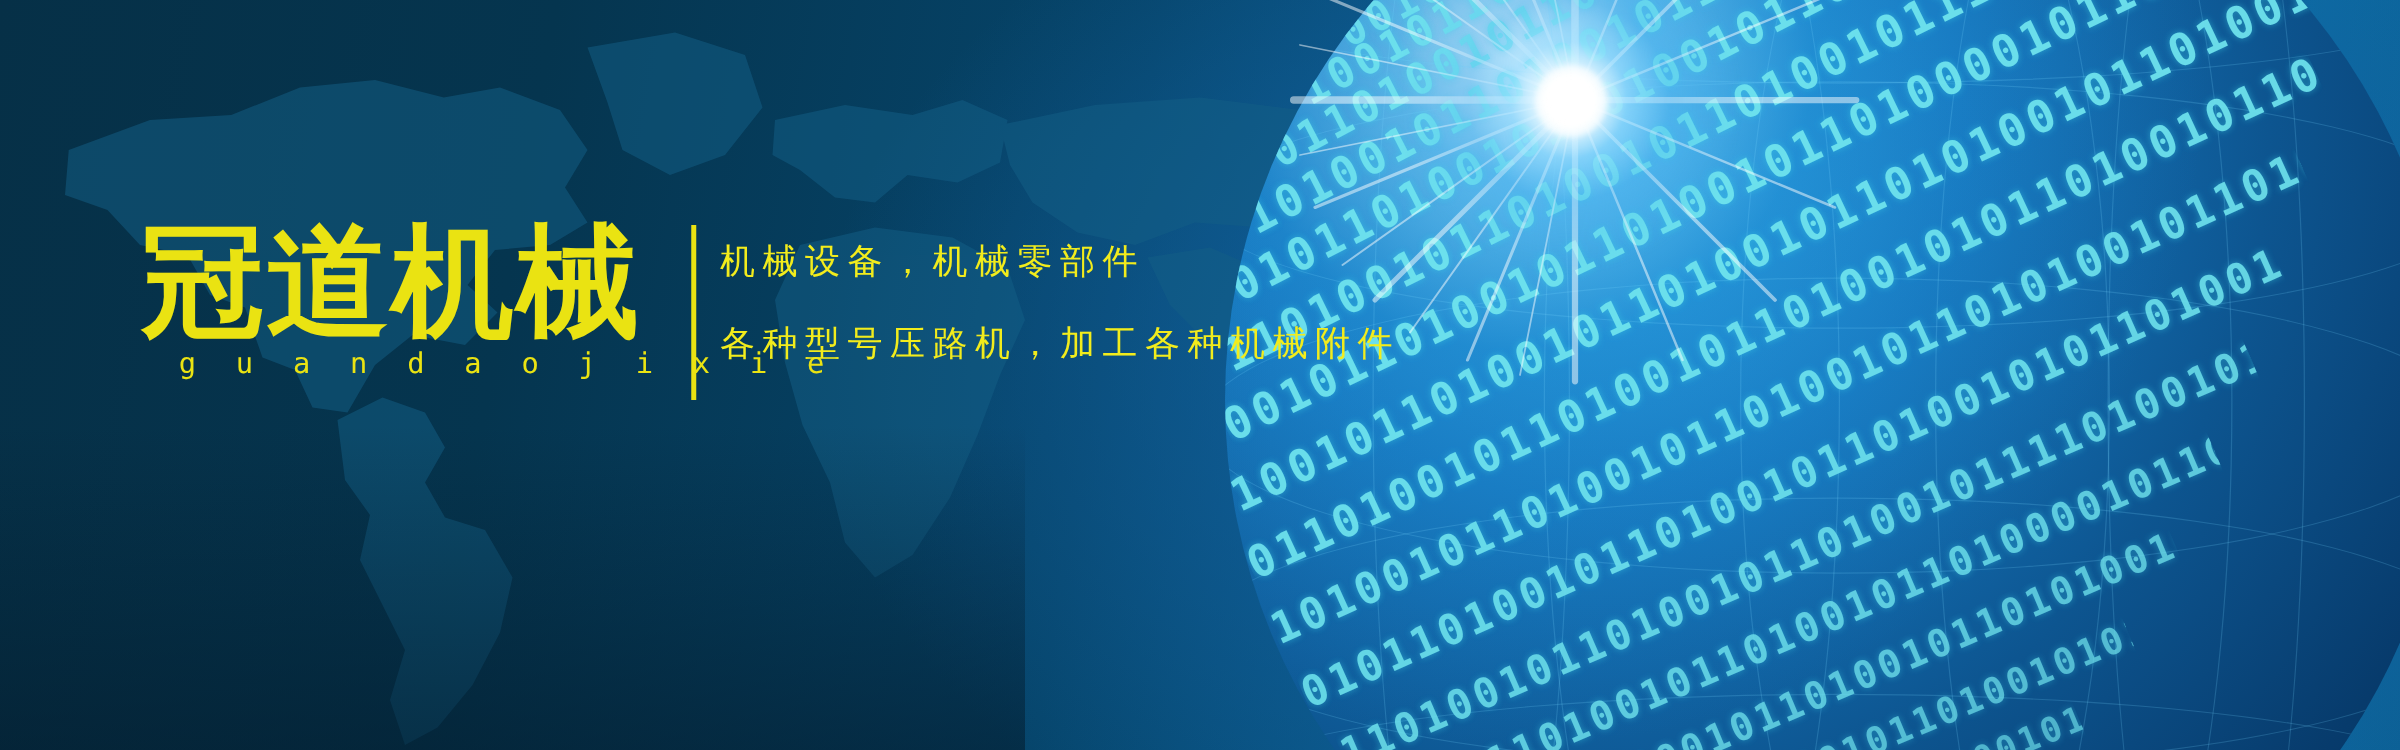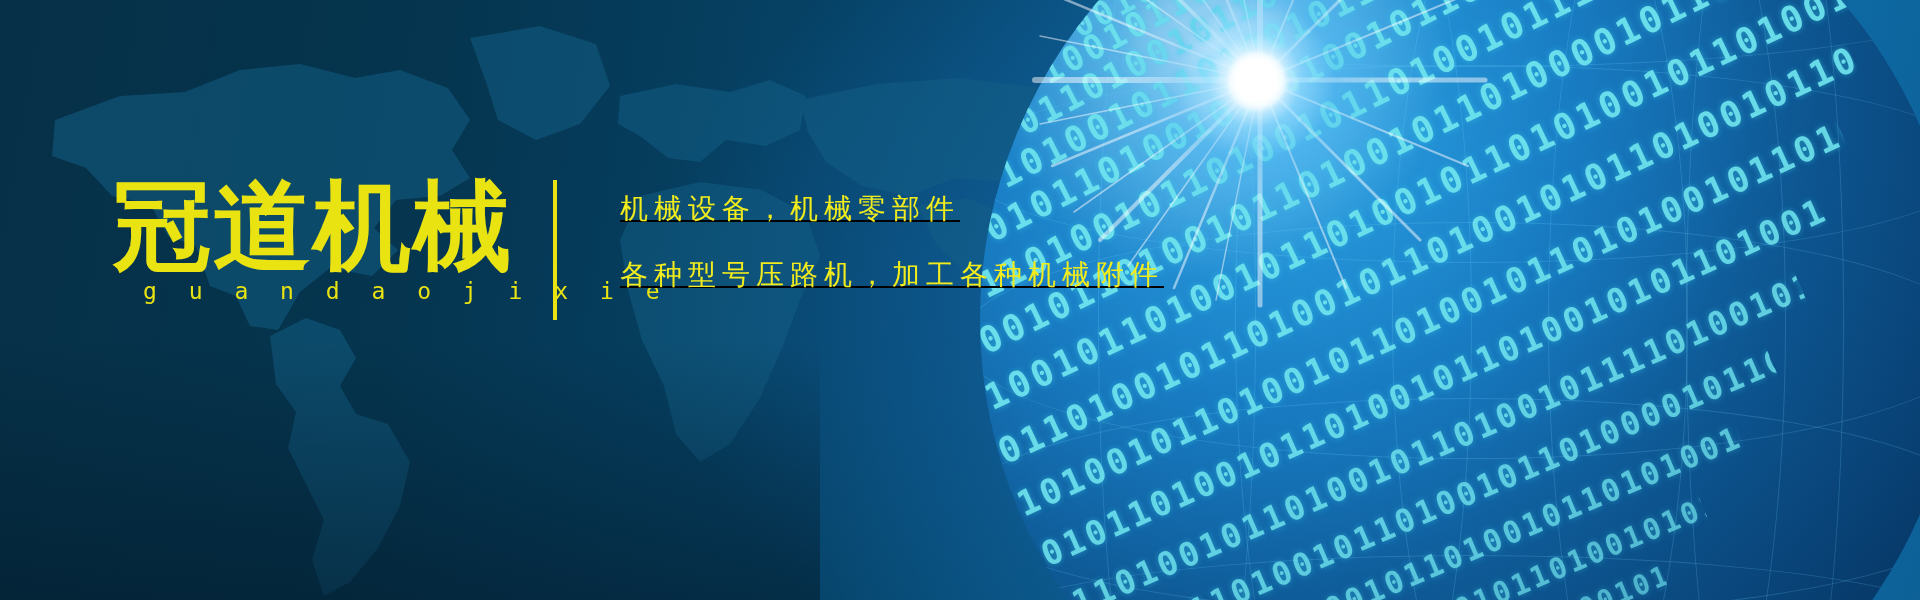--- a/index.html
+++ b/index.html
@@ -93,21 +93,21 @@
     white-space:nowrap;
     padding-left:30px;
   }
 
   #divider{
     position:absolute;left:553px;top:180px;
     width:4px;height:140px;
     background:#eae312;
   }
 
-  #tagline{position:absolute;left:620px;top:190px;text-decoration:underline;}
+  #tagline{position:absolute;left:576px;top:190px;}
   .tag-line{
     font-family:"DejaVu Sans","Liberation Sans",sans-serif;
     font-size:28px;
     letter-spacing:6px;
     color:#f2ec1c;
     white-space:nowrap;
   }
   .tag-line + .tag-line{margin-top:28px;}
 
   

